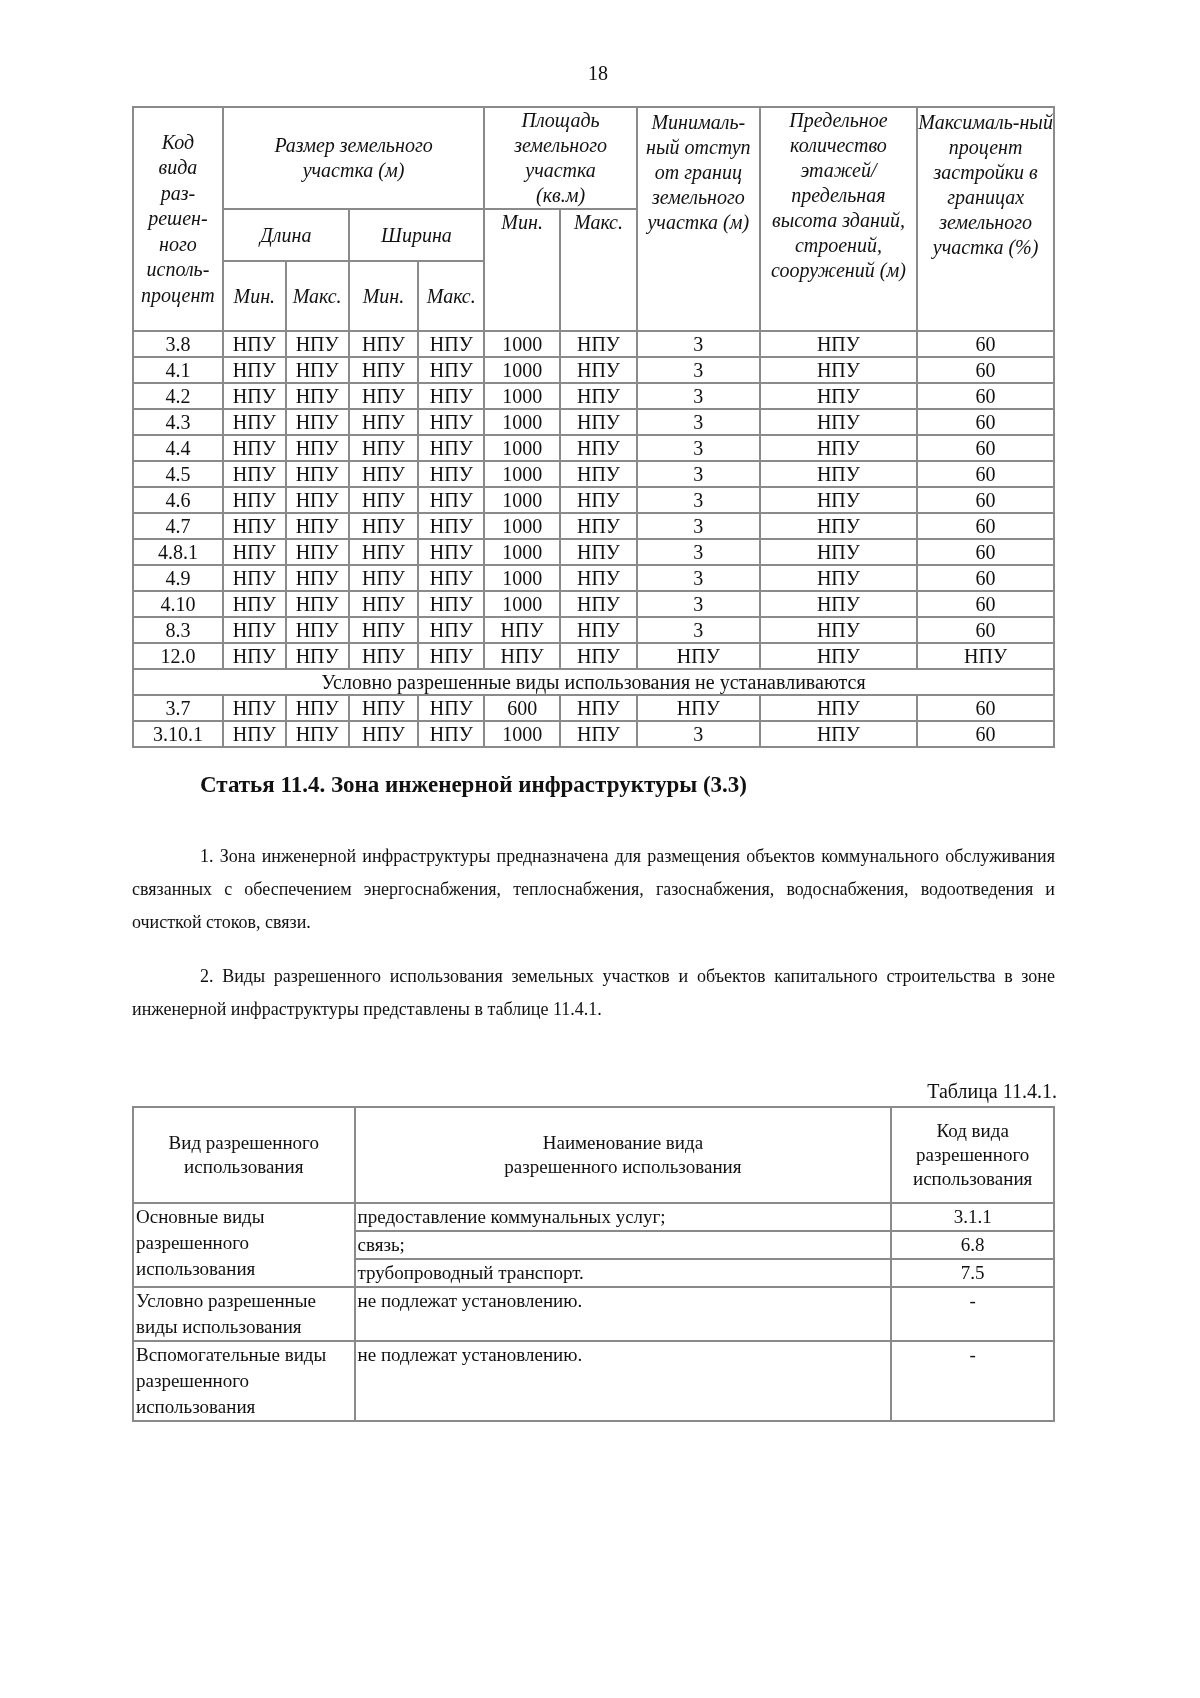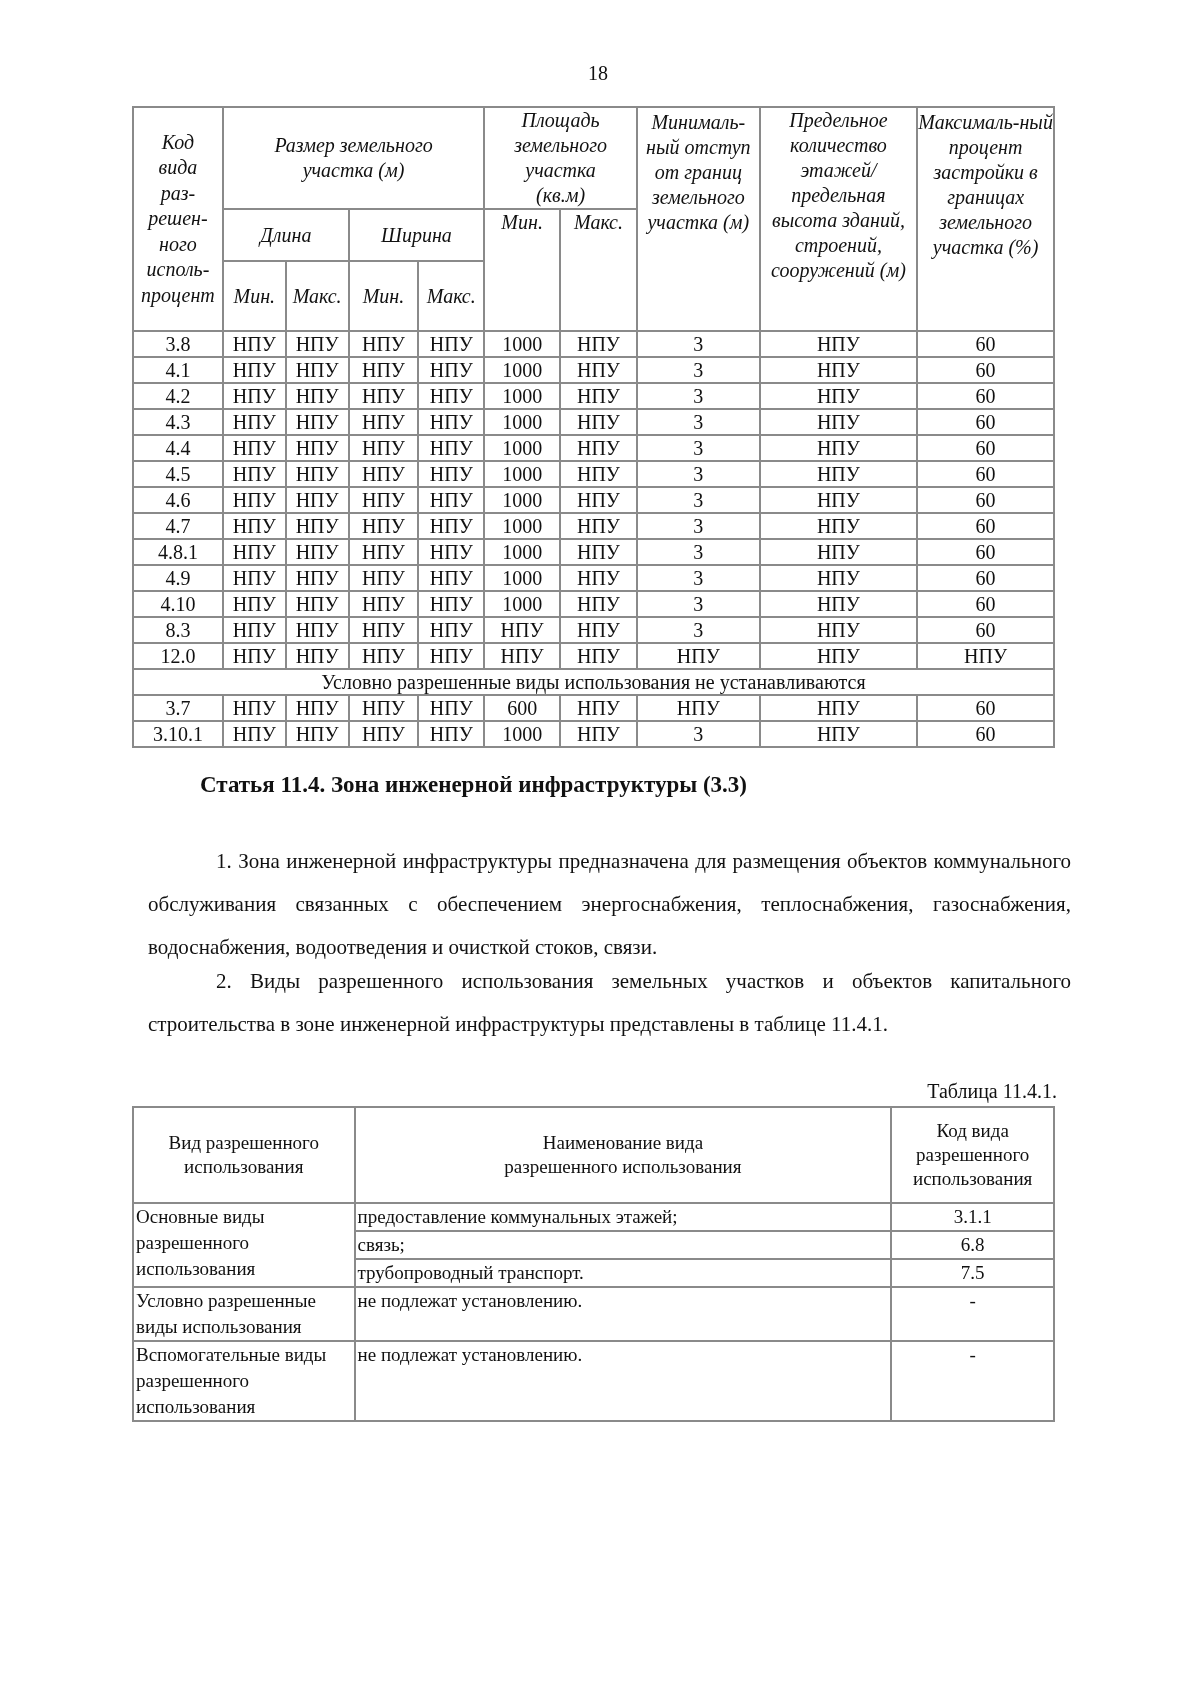--- a/index.html
+++ b/index.html
@@ -5,21 +5,21 @@
   html, body { margin:0; padding:0; background:#fff; }
   body { width:1200px; height:1698px; position:relative; font-family:"Liberation Serif","DejaVu Serif",serif; color:#111; overflow:hidden; }
   .page-num { position:absolute; top:62px; left:0; width:1196px; text-align:center; font-size:20px; }
   table { border-collapse:collapse; position:absolute; }
   td, th { border:2px solid #8a8a8a; font-weight:normal; padding:0; }
   #t1 { left:132px; top:106px; width:923px; font-size:20px; }
   #t1 th { text-align:center; vertical-align:middle; line-height:25px;font-style:italic; }
   #t1 td { text-align:center; height:24px; line-height:24px; font-size:20px; }
   #t1 td.span { text-align:center; }
   .heading { position:absolute; left:200px; top:772px; font-size:23px; font-weight:bold; }
-  .para { position:absolute; left:148px; width:923px; font-size:21px; line-height:43px; text-align:justify; text-align-last:left; }
+  .para { position:absolute; left:132px; width:923px; font-size:18px; line-height:33px; text-align:justify; text-align-last:left; }
   .para .indent { display:inline-block; width:68px; }
   #p1 { top:840px; }
   #p2 { top:960px; }
   .caption { position:absolute; right:143px; top:1080px; font-size:20px; }
   #t2 { left:132px; top:1106px; width:923px; font-size:19px; }
   #t2 th { text-align:center; vertical-align:middle; line-height:24px; }
   #t2 td { vertical-align:top; line-height:26px; padding:0 2px; }
   #t2 td.code { text-align:center; }
 </style>
 </head>
@@ -267,21 +267,21 @@
   <thead>
     <tr style="height:96px">
       <th style="padding:0 20px">Вид разрешенного использования</th>
       <th style="padding:0 130px">Наименование вида разрешенного использования</th>
       <th>Код вида разрешенного использования</th>
     </tr>
   </thead>
   <tbody>
     <tr>
       <td rowspan="3">Основные виды разрешенного использования</td>
-      <td>предоставление коммунальных этажей;</td>
+      <td>предоставление коммунальных услуг;</td>
       <td class="code">3.1.1</td>
     </tr>
     <tr>
       <td>связь;</td>
       <td class="code">6.8</td>
     </tr>
     <tr>
       <td>трубопроводный транспорт.</td>
       <td class="code">7.5</td>
     </tr>

